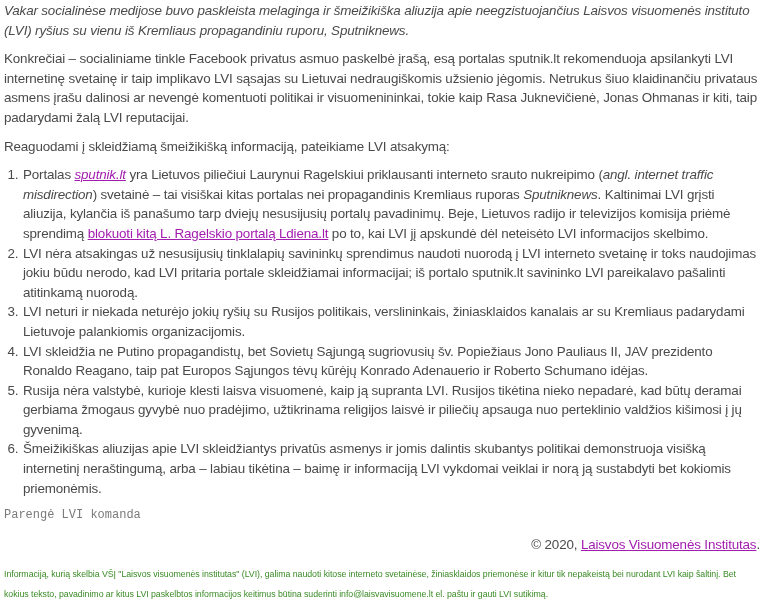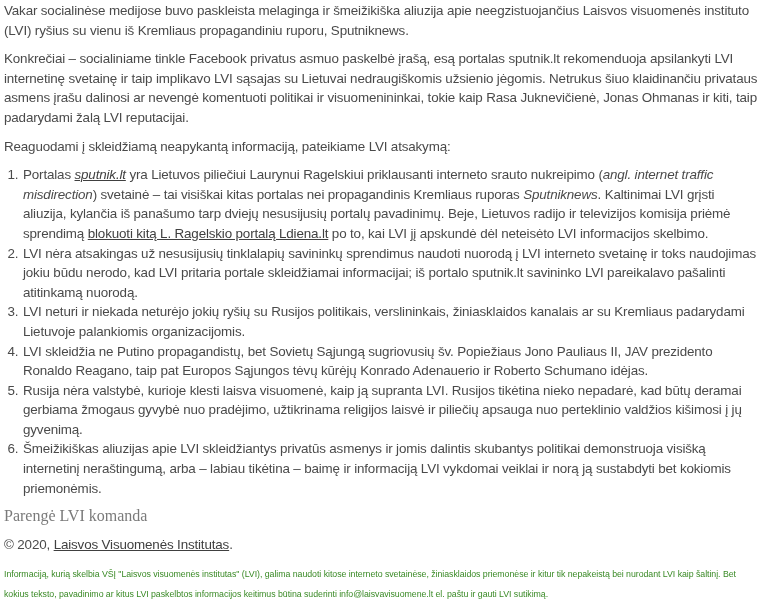--- a/index.html
+++ b/index.html
@@ -22,60 +22,62 @@
       width: 756px;
       font-size: 13.4px;
       line-height: 19.6px;
       letter-spacing: -0.15px;
     }
     .article p {
       margin: 0 0 9px 0;
     }
     .article p.first {
       margin-top: 1px;
+      font-style: italic;
     }
     .article ol {
       margin: 0 0 8px 0;
       padding-left: 18px;
     }
     .article ol li {
       margin: 0;
       padding-left: 1px;
     }
     a.link {
-      color: #404040;
+      color: #a21caf;
     }
     .sig {
-      font-family: Liberation Serif, serif;
-      font-size: 16px;
+      font-family: Liberation Mono, monospace;
+      font-size: 12px;
       color: #7a7a7a;
       margin: 0 0 11px 0;
       letter-spacing: 0;
     }
     .copyright {
       margin: 0;
+      text-align: right;
     }
     .footer-note {
       position: absolute;
       left: 4px;
       top: 565px;
       width: 756px;
       font-size: 8.8px;
       line-height: 19.5px;
       color: #3a8a26;
       letter-spacing: -0.05px;
     }
   </style>
 </head>
 <body>
 
 <div class="article">
   <p class="first">Vakar socialinėse medijose buvo paskleista melaginga ir šmeižikiška aliuzija apie neegzistuojančius Laisvos visuomenės instituto (LVI) ryšius su vienu iš Kremliaus propagandiniu ruporu, Sputniknews.</p>
   <p>Konkrečiai – socialiniame tinkle Facebook privatus asmuo paskelbė įrašą, esą portalas sputnik.lt rekomenduoja apsilankyti LVI internetinę svetainę ir taip implikavo LVI sąsajas su Lietuvai nedraugiškomis užsienio jėgomis.  Netrukus šiuo klaidinančiu privataus asmens įrašu dalinosi ar nevengė komentuoti politikai ir visuomenininkai, tokie kaip Rasa Juknevičienė, Jonas Ohmanas ir kiti, taip padarydami žalą LVI reputacijai.</p>
-  <p>Reaguodami į skleidžiamą neapykantą informaciją, pateikiame LVI atsakymą:</p>
+  <p>Reaguodami į skleidžiamą šmeižikišką informaciją, pateikiame LVI atsakymą:</p>
 
   <ol>
     <li><span>Portalas </span><a class="link" href="#"><em>sputnik.lt</em></a><span> yra Lietuvos piliečiui Laurynui Ragelskiui priklausanti interneto srauto nukreipimo (</span><em>angl. internet traffic misdirection</em><span>) svetainė – tai visiškai kitas portalas nei propagandinis Kremliaus ruporas </span><em>Sputniknews</em><span>. Kaltinimai LVI grįsti aliuzija, kylančia iš panašumo tarp dviejų nesusijusių portalų pavadinimų. Beje, Lietuvos radijo ir televizijos komisija priėmė sprendimą </span><a class="link" href="#">blokuoti kitą L. Ragelskio portalą Ldiena.lt</a><span> po to, kai LVI jį apskundė dėl neteisėto LVI informacijos skelbimo.</span></li>
     <li>LVI nėra atsakingas už nesusijusių tinklalapių savininkų sprendimus naudoti nuorodą į LVI interneto svetainę ir toks naudojimas jokiu būdu nerodo, kad LVI pritaria portale skleidžiamai informacijai; iš portalo sputnik.lt savininko LVI pareikalavo pašalinti atitinkamą nuorodą.</li>
     <li>LVI neturi ir niekada neturėjo jokių ryšių su Rusijos politikais, verslininkais, žiniasklaidos kanalais ar su Kremliaus padarydami Lietuvoje palankiomis organizacijomis.</li>
     <li>LVI skleidžia ne Putino propagandistų, bet Sovietų Sąjungą sugriovusių šv. Popiežiaus Jono Pauliaus II, JAV prezidento Ronaldo Reagano, taip pat Europos Sąjungos tėvų kūrėjų Konrado Adenauerio ir Roberto Schumano idėjas.</li>
     <li>Rusija nėra valstybė, kurioje klesti laisva visuomenė, kaip ją supranta LVI. Rusijos tikėtina nieko nepadarė, kad būtų deramai gerbiama žmogaus gyvybė nuo pradėjimo, užtikrinama religijos laisvė ir piliečių apsauga nuo perteklinio valdžios kišimosi į jų gyvenimą.</li>
     <li>Šmeižikiškas aliuzijas apie LVI skleidžiantys privatūs asmenys ir jomis dalintis skubantys politikai demonstruoja visišką internetinį neraštingumą, arba – labiau tikėtina – baimę ir informaciją LVI vykdomai veiklai ir norą ją sustabdyti bet kokiomis priemonėmis.</li>
   </ol>
 

